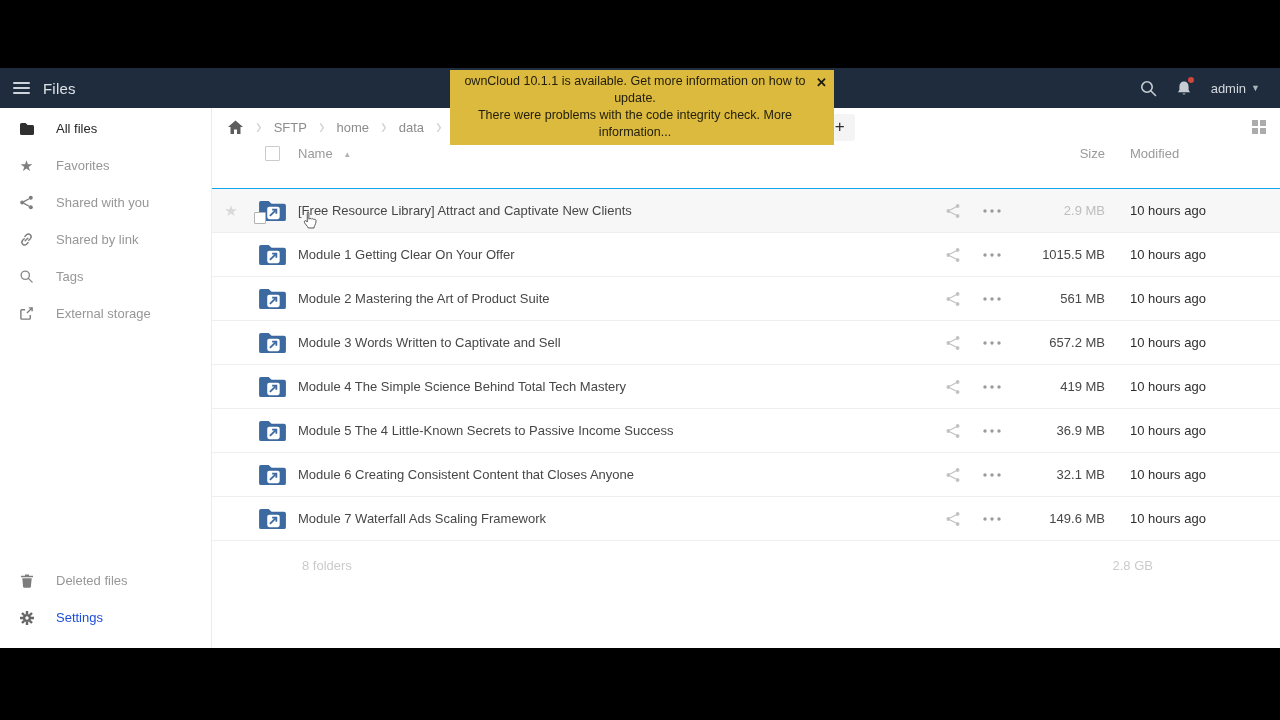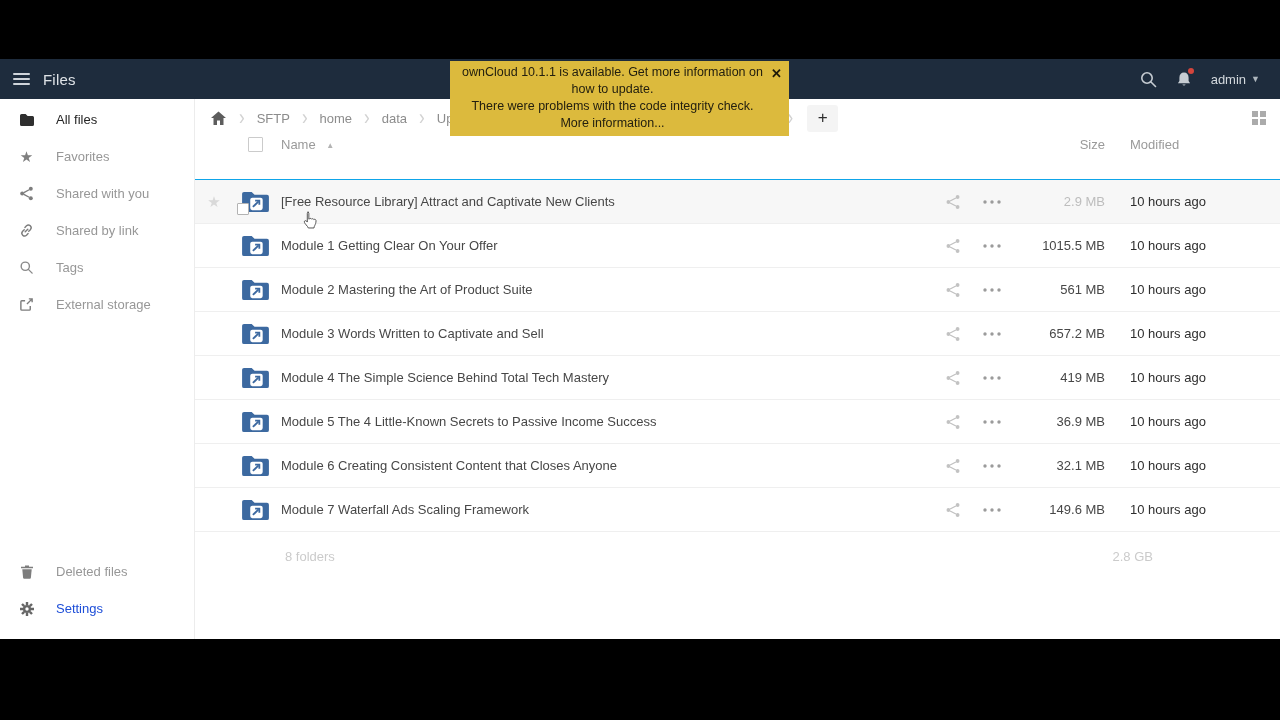--- a/index.html
+++ b/index.html
@@ -1,39 +1,39 @@
 <!DOCTYPE html>
 <html><head>
 <meta charset="utf-8">
 <style>
   html,body{margin:0;padding:0;background:#000;}
   .stage{position:relative;width:1280px;height:720px;background:#000;overflow:hidden;
          font-family:"Liberation Sans",sans-serif;-webkit-font-smoothing:antialiased;}
-  .app{position:absolute;left:0;top:59px;width:1280px;height:580px;background:#fff;}
+  .app{position:absolute;left:0;top:68px;width:1280px;height:580px;background:#fff;}
 
   
   .topbar{position:relative;height:40px;background:#1e2c3d;display:flex;align-items:center;}
   .hamburger{width:17px;margin-left:13px;cursor:pointer;}
   .hamburger span{display:block;height:2px;background:#cfd4da;margin:3px 0;border-radius:1px;}
   .app-title{color:#dfe3e7;font-size:15px;margin-left:13px;letter-spacing:.2px;}
   .topbar-right{margin-left:auto;display:flex;align-items:center;gap:19px;padding-right:20px;}
   .tb-icon{display:flex;align-items:center;position:relative;cursor:pointer;}
   .bell-dot{position:absolute;right:-2px;top:-3px;width:6px;height:6px;border-radius:50%;background:#d4453c;}
   .user-menu{color:#d3d8dd;font-size:13px;display:flex;align-items:center;gap:5px;cursor:pointer;}
   .user-caret{font-size:9px;color:#aeb6bd;}
 
   
-  .banner{position:absolute;left:450px;top:2px;width:339px;box-sizing:border-box;
+  .banner{position:absolute;left:450px;top:2px;width:384px;box-sizing:border-box;
           background:#dcba3d;color:#24200f;font-size:12.5px;line-height:17px;
           padding:3px 24px 4px 10px;text-align:center;z-index:5;}
   .banner-close{position:absolute;right:7px;top:4px;font-size:13px;font-weight:bold;color:#1d1909;cursor:pointer;}
 
   
   .body{display:flex;height:540px;}
-  .sidebar{width:195px;border-right:1px solid #ececec;display:flex;flex-direction:column;padding-top:2px;box-sizing:border-box;}
+  .sidebar{width:212px;border-right:1px solid #ececec;display:flex;flex-direction:column;padding-top:2px;box-sizing:border-box;}
   .side-item{display:flex;align-items:center;height:37px;padding-left:18px;gap:21px;cursor:pointer;
              color:#979797;font-size:13px;}
   .side-item.active{color:#252525;}
   .side-item .si{width:17px;display:flex;justify-content:center;align-items:center;}
   .side-star{font-size:15px;color:#7f7f7f;line-height:1;}
   .side-spacer{flex:1;}
   .side-bottom{margin-bottom:12px;}
   .side-item.settings{color:#1d4ed8;}
 
   .main{flex:1;display:flex;flex-direction:column;}

